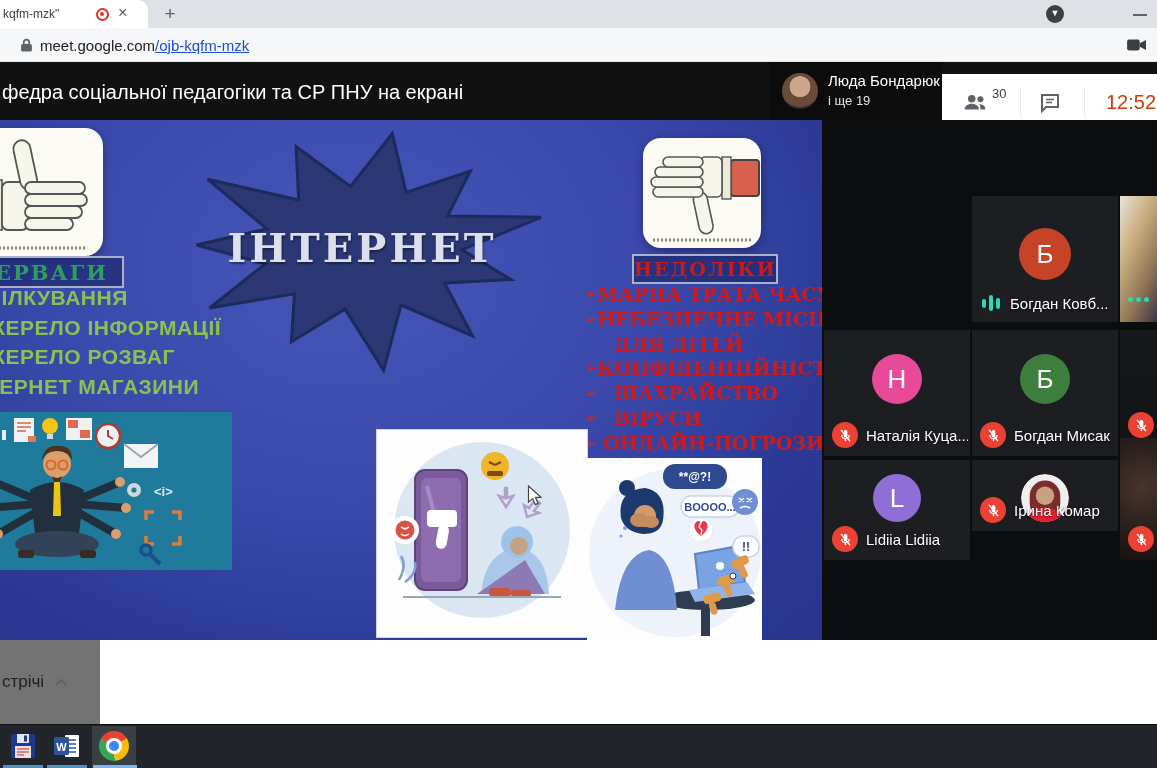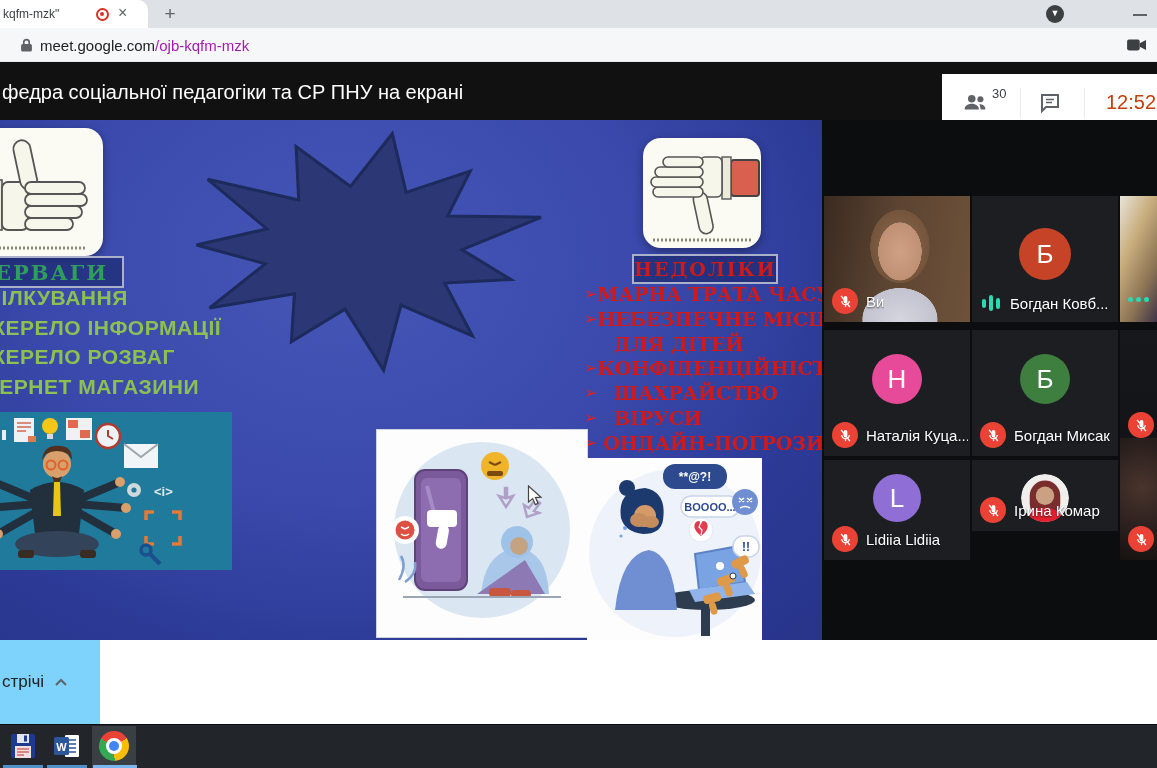--- a/index.html
+++ b/index.html
@@ -20,21 +20,21 @@
   .new-tab { position:absolute; left:158px; top:2px; width:24px; height:24px; font-size:19px;
              color:#5f6368; text-align:center; line-height:23px; }
   .dl-circle { position:absolute; left:1046px; top:5px; width:18px; height:18px; border-radius:50%;
                background:#3c4043; color:#fff; font-size:9px; text-align:center; line-height:17px; }
   .min-btn { position:absolute; left:1133px; top:14px; width:14px; height:2px; background:#5f6368; }
 
   .toolbar { position:absolute; left:0; top:28px; width:1157px; height:34px; background:#f6f7f8;
              border-bottom:1px solid #e4e6e8; }
   .lock-ic { position:absolute; left:20px; top:9px; }
   .url-text { position:absolute; left:40px; top:9px; font-size:15px; color:#202124; }
-  .url-text .path { color:#a21caf; }
+  .url-text .path { color:#1d4ed8;text-decoration:underline; }
   .cam-top-ic { position:absolute; left:1126px; top:8px; }
 
   
   .meet-header { position:absolute; left:0; top:62px; width:1157px; height:58px; background:#111; }
   .banner-title { position:absolute; left:2px; top:19px; font-size:20px; color:#fff; white-space:nowrap; }
   .presenter-chip { position:absolute; left:770px; top:0; width:172px; height:58px; background:#0c0c0c; }
   .presenter-avatar { position:absolute; left:12px; top:11px; width:36px; height:36px; border-radius:50%;
         background: radial-gradient(circle at 50% 38%, #caa58a 0 36%, #6a4a38 37% 70%, #3a2d28 71%); }
   .presenter-name { position:absolute; left:58px; top:10px; font-size:15px; color:#fff; white-space:nowrap; }
   .presenter-more { position:absolute; left:58px; top:31px; font-size:13px; color:#e3e3e3; }
@@ -110,21 +110,21 @@
   .eq { flex:0 0 auto; display:flex; align-items:center; gap:3px; width:22px; height:22px; justify-content:center; }
   .eq span { width:4px; border-radius:2px; background:#2bd9b2; }
   .eq .b1 { height:9px; } .eq .b2 { height:16px; } .eq .b3 { height:11px; }
   .more-dots { position:absolute; left:8px; bottom:20px; display:flex; gap:3px; }
   .more-dots i { width:5px; height:5px; border-radius:50%; background:#2bd9b2; }
   .photo-avatar { position:absolute; left:50%; top:14px; transform:translateX(-50%);
                   width:48px; height:48px; border-radius:50%; overflow:hidden; }
 
   
   .controlbar { position:absolute; left:0; top:640px; width:1157px; height:84px; background:#fff; }
-  .details-panel { position:absolute; left:0; top:0; width:100px; height:84px; background:#7dd3fc;
+  .details-panel { position:absolute; left:0; top:0; width:100px; height:84px; background:#737373;
                    display:flex; align-items:center; }
   .details-label { font-size:17px; color:#202124; margin-left:2px; white-space:nowrap; }
   .details-chevron { margin-left:10px; }
 
   
   .taskbar { position:absolute; left:0; top:724px; width:1157px; height:44px; background:#22262a;
              border-top:1px solid #0b0d0e; }
   .tb-slot { position:absolute; top:1px; width:42px; height:40px; display:flex; align-items:center;
              justify-content:center; }
   .tb-underline { position:absolute; bottom:0; height:3px; background:#4f90c9; }
@@ -164,20 +164,25 @@
     <span class="cam-top-ic">
       <svg width="22" height="18" viewBox="0 0 24 20">
           <rect x="1" y="4" width="14" height="12" rx="2" fill="#3c4043"></rect>
           <path d="M15 8 L22 4.5 v11 L15 12z" fill="#3c4043"></path>
         </svg>
     </span>
   </div>
 
   <div class="meet-header">
     <span class="banner-title">федра соціальної педагогіки та СР ПНУ на екрані</span>
+    <div class="presenter-chip">
+      <div class="presenter-avatar"></div>
+      <span class="presenter-name">Люда Бондарюк</span>
+      <span class="presenter-more">і ще 19</span>
+    </div>
     <div class="header-white">
       <div class="people-btn">
         <svg width="26" height="26" viewBox="0 0 24 24">
             <circle cx="9" cy="9" r="3.5" fill="#5f6368"></circle>
             <path d="M2.5 18c0-3 4-4.5 6.5-4.5s6.5 1.5 6.5 4.5v1h-13z" fill="#5f6368"></path>
             <circle cx="17" cy="9.5" r="2.8" fill="#5f6368"></circle>
             <path d="M16.2 13.9c2.4.3 5.3 1.6 5.3 4.1v1h-4.2" fill="#5f6368"></path>
           </svg>
         <span class="people-count">30</span>
       </div>
@@ -218,20 +223,21 @@
       <div>ПІЛКУВАННЯ</div>
       <div>ЖЕРЕЛО ІНФОРМАЦІЇ</div>
       <div>ЖЕРЕЛО РОЗВАГ</div>
       <div>ТЕРНЕТ МАГАЗИНИ</div>
     </div>
 
     <div class="star-wrap">
       <svg width="380" height="244" viewBox="0 0 380 244">
         <polygon id="starburst" points="220.3,7.7 234.1,66.3 298.3,45.0 275.6,90.0 369.0,91.3 290.0,123.7 339.0,153.5 272.6,157.0 300.5,210.0 229.0,179.1 211.6,244.2 173.0,183.1 119.4,215.7 122.4,167.7 37.6,182.0 93.3,137.8 24.5,119.0 94.9,102.9 35.7,53.3 126.7,74.0 124.1,20.5 178.5,60.4" fill="#2b3875" stroke="#1d2a5c" stroke-width="3"></polygon>
       </svg>
+      <div class="star-title">ІНТЕРНЕТ</div>
     </div>
 
     <div class="thumb-box td-box">
       <svg width="118" height="110" viewBox="0 0 118 110">
         <g transform="rotate(180 59 52)">
           <rect x="2" y="46" width="28" height="36" rx="3" fill="#d9604f" stroke="#444" stroke-width="2"></rect>
           <rect x="30" y="43" width="9" height="42" fill="#eceadb" stroke="#555" stroke-width="1.4"></rect>
           <rect x="39" y="45" width="22" height="40" rx="5" fill="#f7f6ea" stroke="#555" stroke-width="1.6"></rect>
           <g transform="rotate(-12 58 30)">
               <rect x="51" y="8" width="14" height="42" rx="7" fill="#f7f6ea" stroke="#555" stroke-width="1.6"></rect>
@@ -397,33 +403,20 @@
               <rect x="120" y="144" width="7" height="13" rx="3.5"></rect>
             </g>
         </g>
         <circle cx="146" cy="118" r="3" fill="#fff" stroke="#2e3c50"></circle>
       </svg>
     </div>
   </div>
 
   <div class="tiles">
 
-    <div class="tile t0 v-you">
-      <div class="tile-label">
-        <span class="mic-badge" style="background: rgb(234, 67, 53);">
-          <svg width="15" height="15" viewBox="0 0 24 24">
-              <rect x="9" y="3" width="6" height="12" rx="3" fill="#fff"></rect>
-              <path d="M6 11a6 6 0 0 0 12 0" fill="none" stroke="#fff" stroke-width="2"></path>
-              <line x1="12" y1="17" x2="12" y2="21" stroke="#fff" stroke-width="2"></line>
-              <line x1="5" y1="3" x2="19" y2="21" stroke="#fff" stroke-width="2.2"></line>
-            </svg>
-        </span>
-        <span class="tile-name">Ви</span>
-      </div>
-    </div>
 
     <div class="tile t1">
       <div class="avatar-circle ac-lg" style="background: rgb(199, 67, 39);">
         <span>Б</span>
       </div>
       <div class="tile-label">
         <span class="eq">
             <span class="b1"></span>
             <span class="b2"></span>
             <span class="b3"></span>

